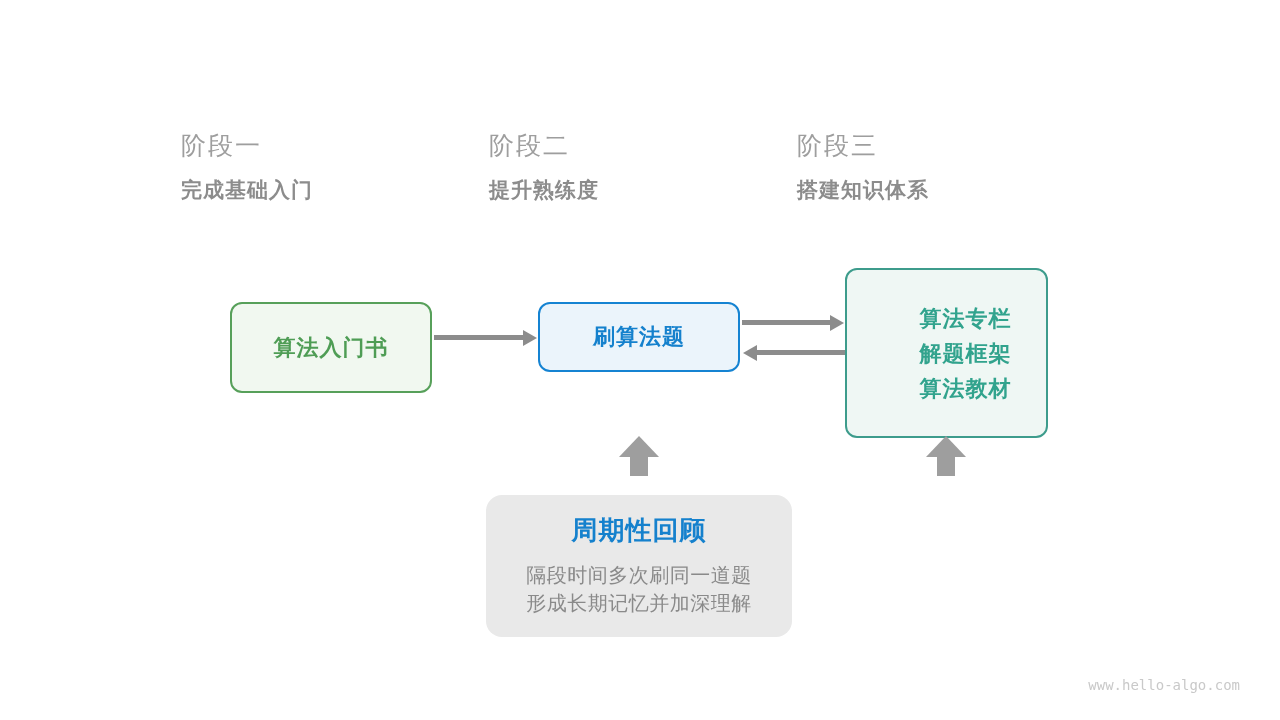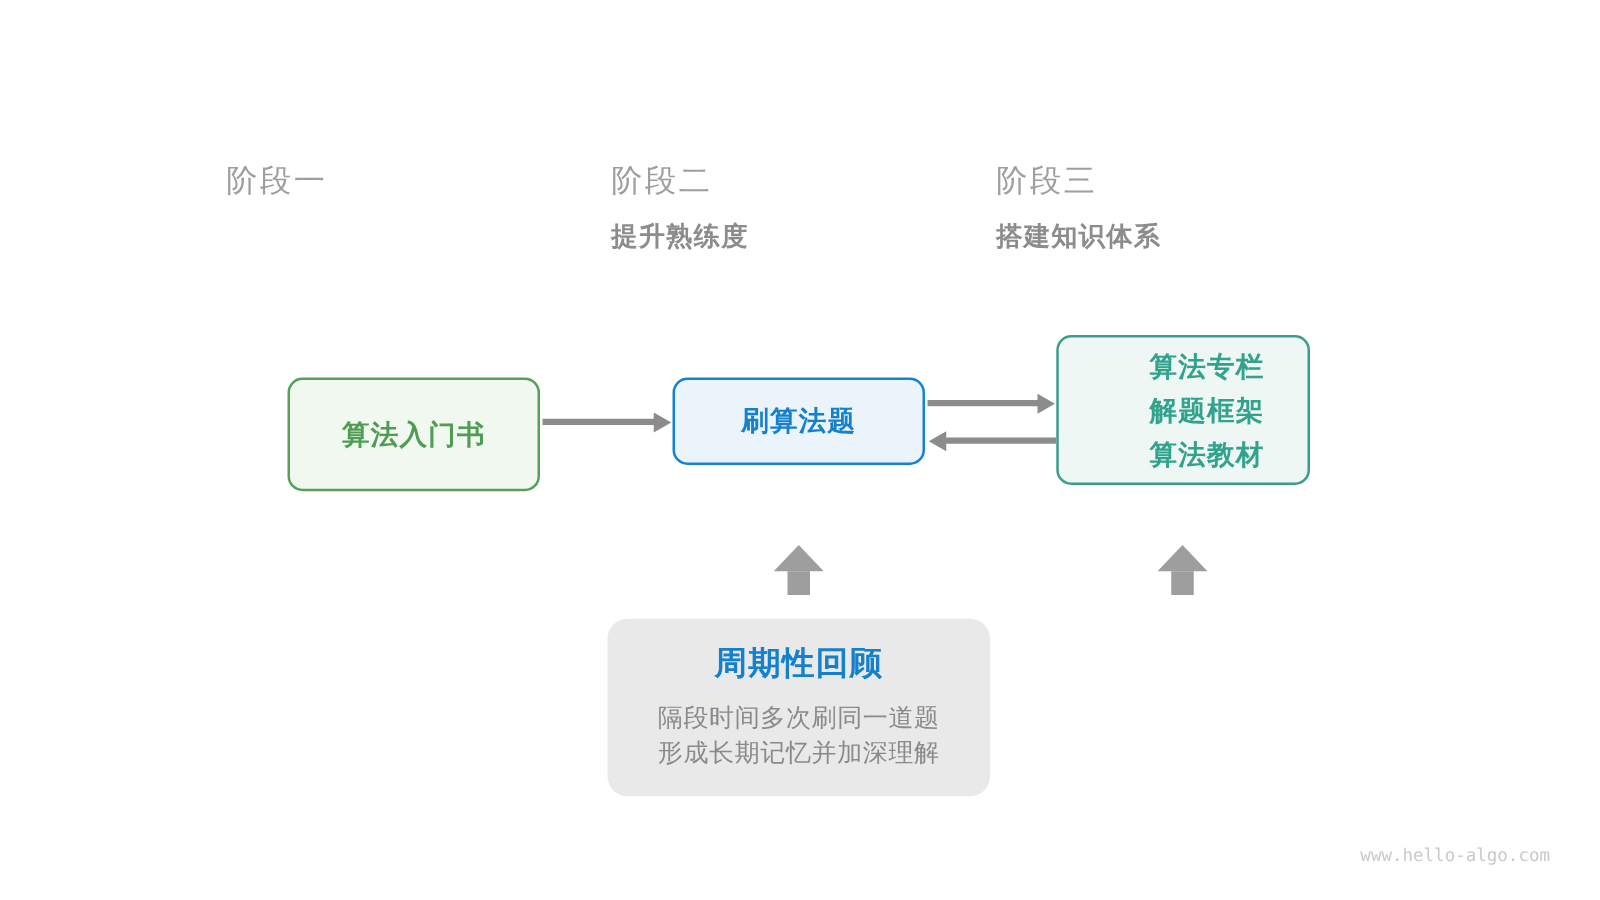--- a/index.html
+++ b/index.html
@@ -58,21 +58,21 @@
     border: 2px solid var(--green);
     color: var(--green-text);
   }
   .box-blue {
     left: 538px; top: 302px; width: 202px; height: 70px;
     background: var(--blue-bg);
     border: 2px solid var(--blue);
     color: var(--blue-text);
   }
   .box-teal {
-    left: 845px; top: 268px; width: 203px; height: 120px;
+    left: 845px; top: 268px; width: 203px; height: 170px;
     background: var(--teal-bg);
     border: 2px solid var(--teal);
     color: var(--teal-text);
     padding-left: 38px;
   }
   .box-teal .box-line { line-height: 35px; }
 
   
   .h-arrow {
     position: absolute;
@@ -158,20 +158,21 @@
     color: var(--watermark);
   }
 </style>
 </head>
 <body>
 
 <div class="canvas">
 
   <div class="stage-header s1">
     <div class="stage-title">阶段一</div>
+    <div class="stage-subtitle">完成基础入门</div>
   </div>
   <div class="stage-header s2">
     <div class="stage-title">阶段二</div>
     <div class="stage-subtitle">提升熟练度</div>
   </div>
   <div class="stage-header s3">
     <div class="stage-title">阶段三</div>
     <div class="stage-subtitle">搭建知识体系</div>
   </div>
 

